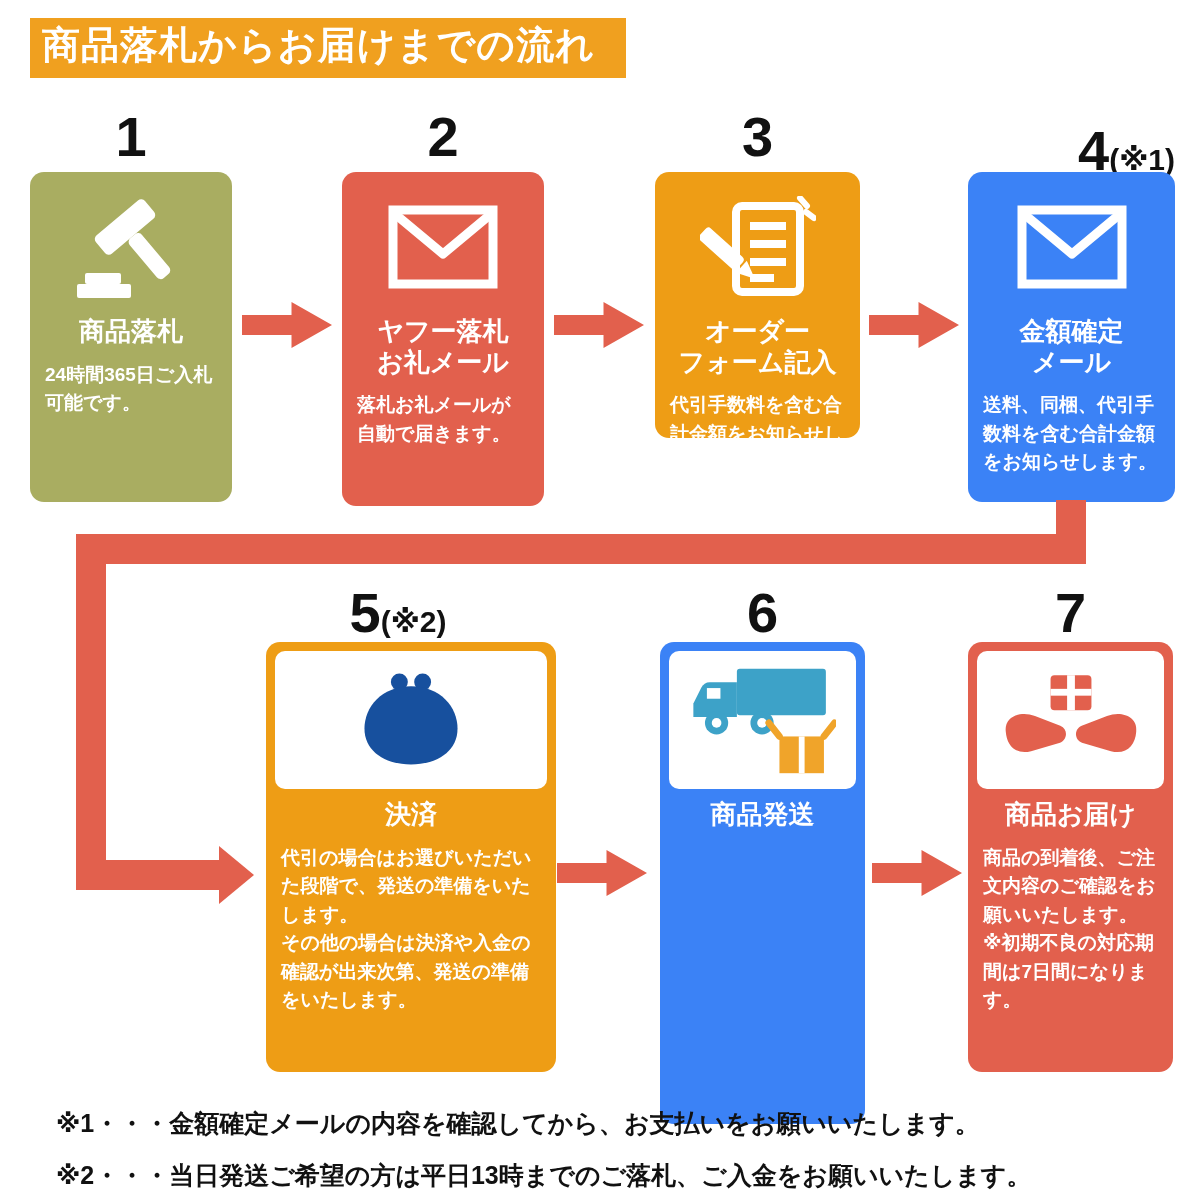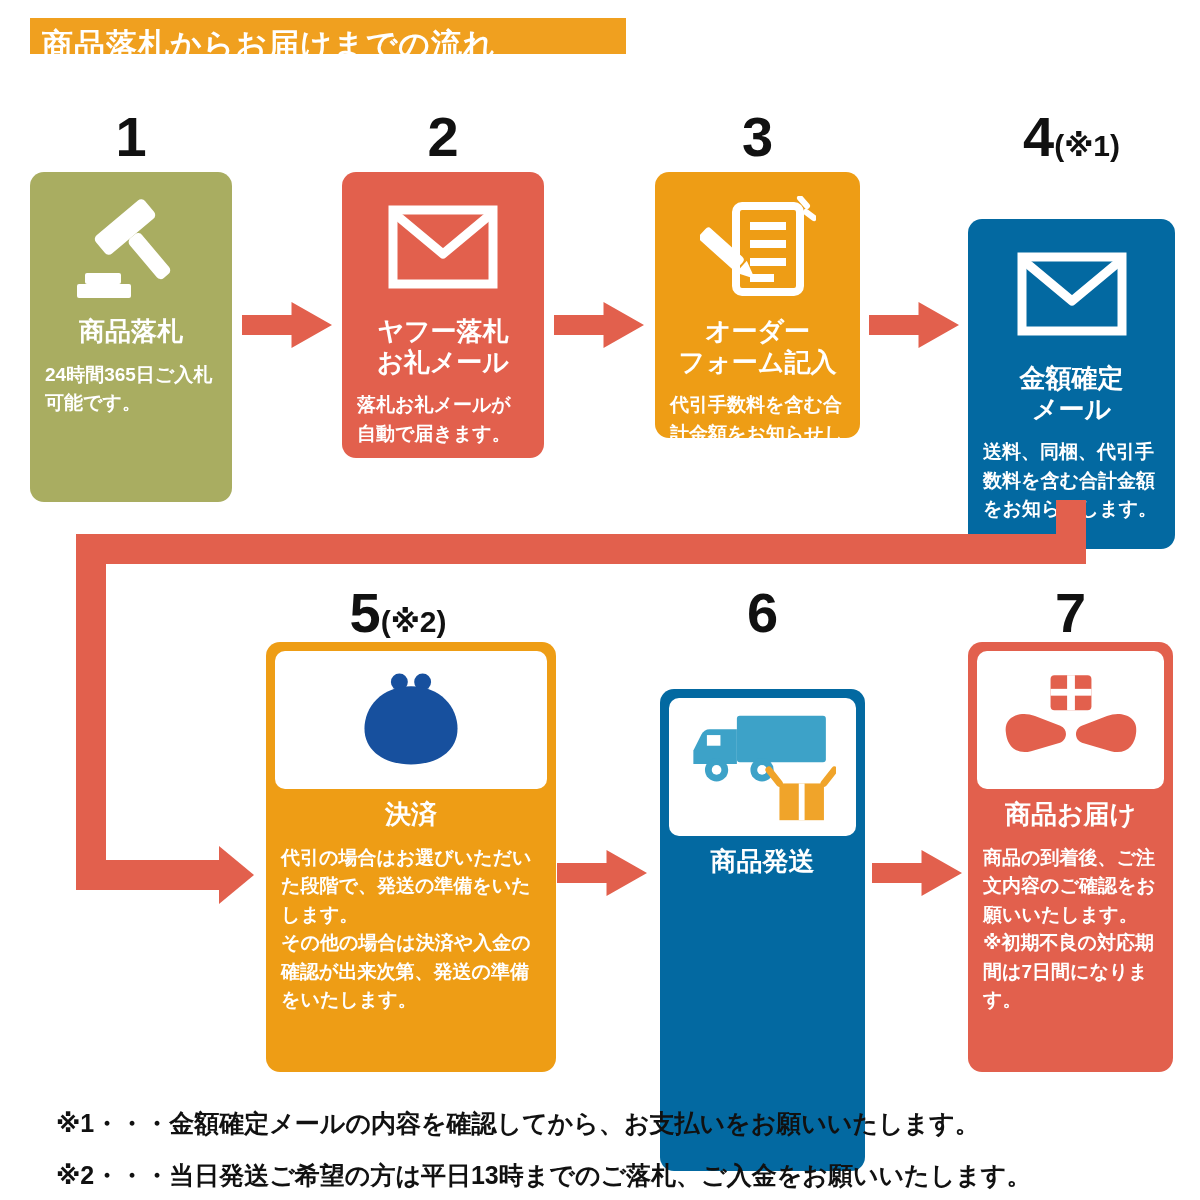--- a/index.html
+++ b/index.html
@@ -1,36 +1,36 @@
 <!DOCTYPE html>
 <html><head>
 <meta charset="utf-8">
 <style>
   * { margin:0; padding:0; box-sizing:border-box; }
   html,body { background:#fff; }
   body { font-family:"Liberation Sans","DejaVu Sans",sans-serif; font-weight:700; }
   .canvas { position:relative; width:1200px; height:1200px; background:#ffffff; overflow:hidden; }
 
   .banner {
-    position:absolute; left:30px; top:18px; width:596px; height:36px;
-    background:#f0a01f; color:#fff; font-size:31px; font-weight:700;
+    position:absolute; left:30px; top:18px; width:596px; height:60px;
+    background:#f0a01f; color:#fff; font-size:38px; font-weight:700;
     line-height:54px; padding-left:12px; letter-spacing:1px;
   }
 
   .step-number {
     position:absolute; color:#111; font-size:56px; font-weight:700;
     text-align:center; height:62px; line-height:62px; white-space:nowrap;
   }
   .step-number .suffix { font-size:30px; font-weight:700; }
 
   .card { position:absolute; border-radius:14px; color:#fff; }
   .card.olive  { background:#a9ad61; }
   .card.red    { background:#e2604d; }
   .card.orange { background:#ee9d15; }
-  .card.blue   { background:#0369a1;margin-top:47px; }
+  .card.blue   { background:#3b82f6; }
 
   .icon-area { height:118px; margin-top:16px; display:flex; align-items:center; justify-content:center; }
   .icon-panel {
     background:#fff; border-radius:10px; margin:9px 9px 0 9px; height:138px;
     display:flex; align-items:center; justify-content:center;
   }
   .card-label {
     margin-top:10px; font-size:26px; line-height:1.18; text-align:center;
     white-space:pre-line; font-weight:700; color:#fff;
   }
@@ -54,40 +54,40 @@
 </head>
 <body>
 
 <div class="canvas">
 
   <div class="banner">商品落札からお届けまでの流れ</div>
 
   <div class="step-number" style="left:30px;top:106px;width:202px;"><span>1</span><span class="suffix"></span></div>
   <div class="step-number" style="left:342px;top:106px;width:202px;"><span>2</span><span class="suffix"></span></div>
   <div class="step-number" style="left:655px;top:106px;width:205px;"><span>3</span><span class="suffix"></span></div>
-  <div class="step-number" style="left:968px;top:106px;width:207px;"><span>4</span><span class="suffix">(※1)</span></div>
+  <div class="step-number" style="left:968px;top:120px;width:207px;text-align:right;"><span>4</span><span class="suffix">(※1)</span></div>
 
   <div class="card olive" style="left:30px;top:172px;width:202px;height:330px;">
     <div class="icon-area">
       <svg width="112" height="104" viewBox="0 0 112 104">
         <g fill="#fff">
           <g transform="rotate(-40 50 32)">
             <rect x="18" y="20" width="64" height="24" rx="5"></rect>
             <rect x="42" y="44" width="16" height="52" rx="5"></rect>
           </g>
           <rect x="10" y="78" width="36" height="11" rx="2"></rect>
           <rect x="2" y="89" width="54" height="14" rx="2"></rect>
         </g>
       </svg>
     </div>
     <div class="card-label">商品落札</div>
     <div class="card-desc">24時間365日ご入札可能です。</div>
   </div>
 
-  <div class="card red" style="left:342px;top:172px;width:202px;height:286px;">
+  <div class="card red" style="left:342px;top:172px;width:202px;height:334px;">
     <div class="icon-area">
       <svg width="112" height="86" viewBox="0 0 112 86">
         <rect x="6" y="6" width="100" height="74" fill="none" stroke="#fff" stroke-width="9"></rect>
         <path d="M8 10 L56 50 L104 10" fill="none" stroke="#fff" stroke-width="9" stroke-linecap="round" stroke-linejoin="round"></path>
       </svg>
     </div>
     <div class="card-label">ヤフー落札
 お礼メール</div>
     <div class="card-desc">落札お礼メールが自動で届きます。</div>
   </div>

